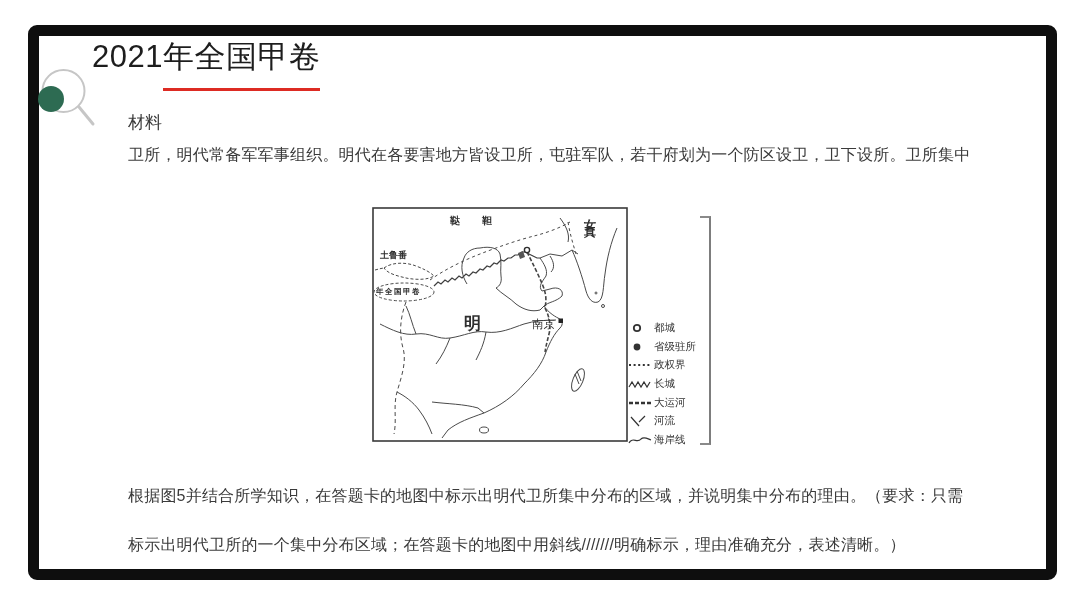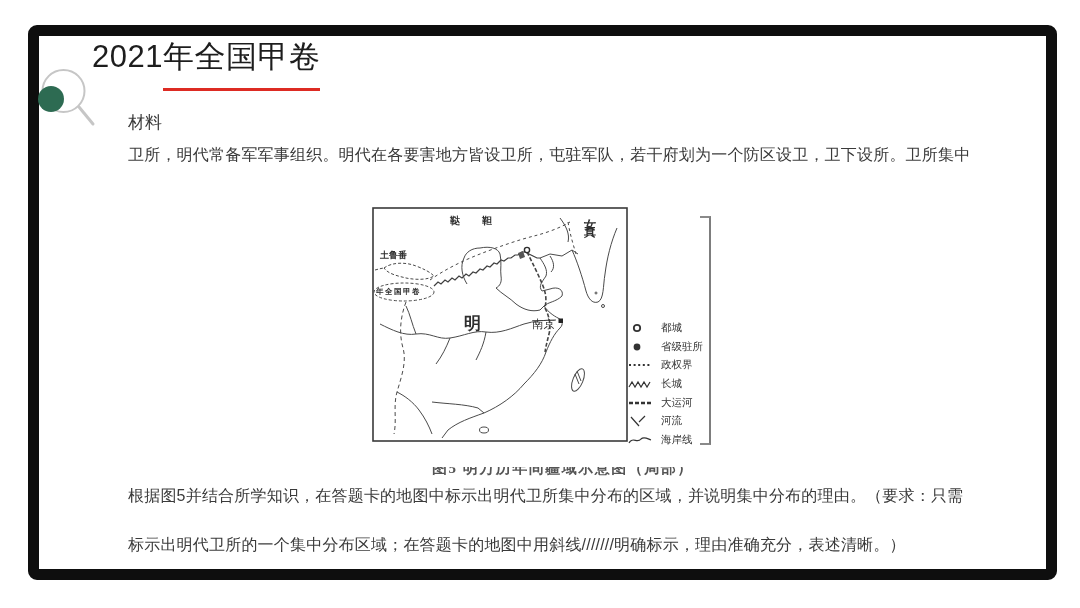--- a/index.html
+++ b/index.html
@@ -26,21 +26,21 @@
   .map-svg{position:absolute;left:372px;top:206px;width:340px;height:250px;}
   .map-label{position:absolute;color:#2e2e2e;font-family:"Liberation Serif","DejaVu Serif",serif;white-space:nowrap;}
   .lbl-tatar{left:450px;top:214px;font-size:10px;font-weight:600;letter-spacing:22px;}
   .lbl-jurchen{left:581px;top:209px;font-size:12px;font-weight:600;writing-mode:vertical-rl;letter-spacing:6px;}
   .lbl-turpan{left:380px;top:249px;font-size:9px;font-weight:600;}
   .lbl-tumed{left:376px;top:287px;font-size:7.5px;font-weight:600;letter-spacing:1.5px;}
   .lbl-ming{left:464px;top:312px;font-size:17px;font-weight:700;letter-spacing:1px;}
   .lbl-nanjing{left:532px;top:317px;font-size:11.5px;font-weight:400;}
 
   .legend{position:absolute;left:628px;top:319px;width:86px;}
-  .legend-row{display:flex;align-items:center;gap:7px;height:18.6px;}
+  .legend-row{display:flex;align-items:center;height:18.6px;}
   .legend-row svg{flex:0 0 26px;}
   .legend-label{font-size:10.5px;color:#333;white-space:nowrap;font-family:"Liberation Serif","DejaVu Serif",serif;}
 
   .fig-bracket{
     position:absolute;left:700px;top:216px;width:11px;height:229px;box-sizing:border-box;
     border-top:2px solid #8a8a8a;border-right:2px solid #7d7d7d;border-bottom:2px solid #8a8a8a;
   }
   .caption1{
     position:absolute;left:372px;top:450px;width:310px;text-align:center;
     font-family:"Liberation Serif","DejaVu Serif",serif;font-style:italic;
@@ -183,20 +183,17 @@
     <div class="legend-row">
       <svg width="26" height="12" viewBox="0 0 26 12">
         <path d="M1 9 C5 2 9 10 13 5 C16 2 20 5 23 6" fill="none" stroke="#333" stroke-width="1.2"></path>
       </svg>
       <span class="legend-label">海岸线</span>
     </div>
   </div>
 
   <div class="fig-bracket"></div>
 
-  <div class="caption2-clip">
-    <span>图5  明万历年间疆域示意图（局部）</span>
-  </div>
 
   <div class="bodyline task1">根据图5并结合所学知识，在答题卡的地图中标示出明代卫所集中分布的区域，并说明集中分布的理由。（要求：只需</div>
   <div class="bodyline task2">标示出明代卫所的一个集中分布区域；在答题卡的地图中用斜线///////明确标示，理由准确充分，表述清晰。）</div>
 
 </div>
 
 </body></html>

